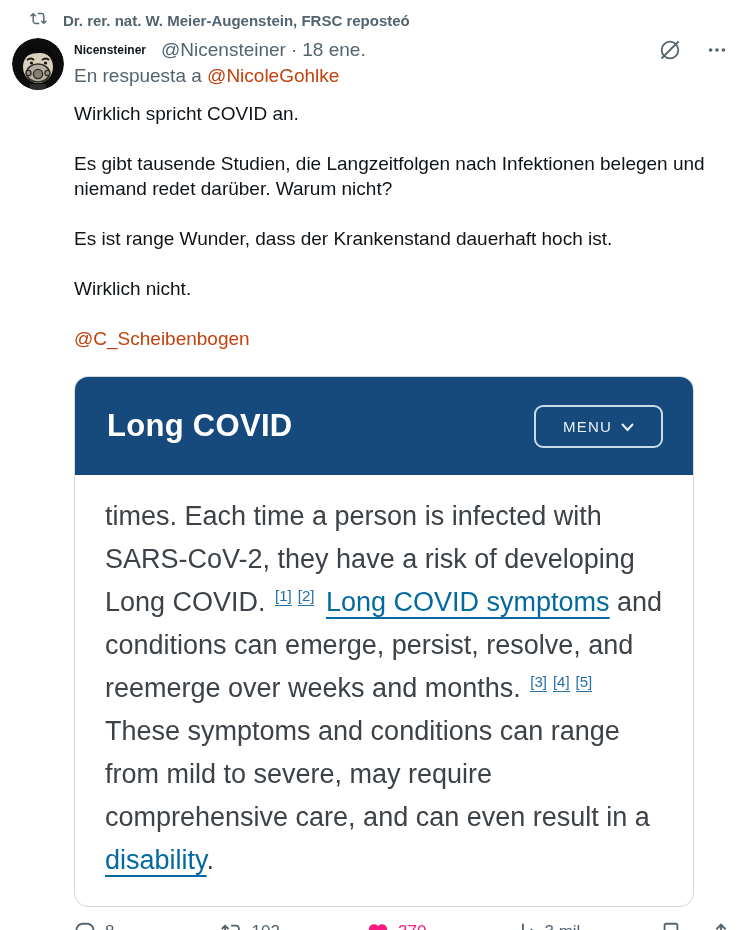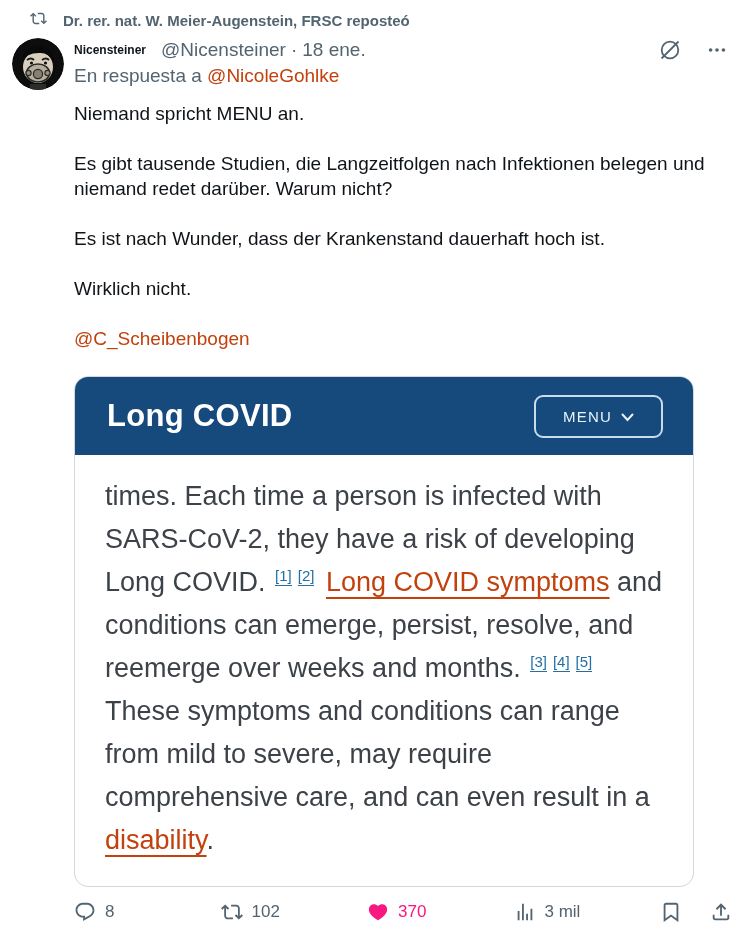--- a/index.html
+++ b/index.html
@@ -46,21 +46,21 @@
   .card {
     width: 620px;
     border: 1px solid #cfd9de;
     border-radius: 14px;
     overflow: hidden;
     background: #fff;
     cursor: pointer;
   }
   .card-header {
     background: #164a7d;
-    height: 78px;
+    height: 98px;
     display: flex; align-items: center; justify-content: space-between;
     padding: 0 30px 0 32px;
   }
   .card-title {
     color: #ffffff; font-size: 31px; font-weight: 600; letter-spacing: 0.3px;
   }
   .menu-btn {
     display: flex; align-items: center; gap: 9px;
     background: transparent;
     border: 2px solid #c9dcec;
@@ -70,21 +70,21 @@
     padding: 11px 27px;
     font-family: inherit;
     cursor: pointer;
   }
   .card-body {
     padding: 20px 26px 24px 30px;
     font-size: 27px; line-height: 43px;
     color: #3c4248;
   }
   .card-link {
-    color: #c2410c;
+    color: #0369a1;
     text-decoration: underline;
     text-underline-offset: 6px;
     text-decoration-thickness: 1.5px;
     cursor: pointer;
   }
   .cite {
     color: #2470a6;
     font-size: 15px;
     vertical-align: super;
     line-height: 0;
@@ -167,23 +167,23 @@
           </span>
         </span>
       </div>
 
       <div class="reply-row">
         <span>En respuesta a</span>
         <span class="link-blue">@NicoleGohlke</span>
       </div>
 
       <div class="text-block">
-        <p>Niemand spricht MENU an.</p>
+        <p>Wirklich spricht COVID an.</p>
         <p>Es gibt tausende Studien, die Langzeitfolgen nach Infektionen belegen und niemand redet darüber. Warum nicht?</p>
-        <p>Es ist nach Wunder, dass der Krankenstand dauerhaft hoch ist.</p>
+        <p>Es ist range Wunder, dass der Krankenstand dauerhaft hoch ist.</p>
         <p>Wirklich nicht.</p>
         <p class="mention-line"><span class="link-blue">@C_Scheibenbogen</span></p>
       </div>
 
       <div class="card">
         <div class="card-header">
           <span class="card-title">Long COVID</span>
           <span class="menu-btn">
             <span>MENU</span>
             <span>

